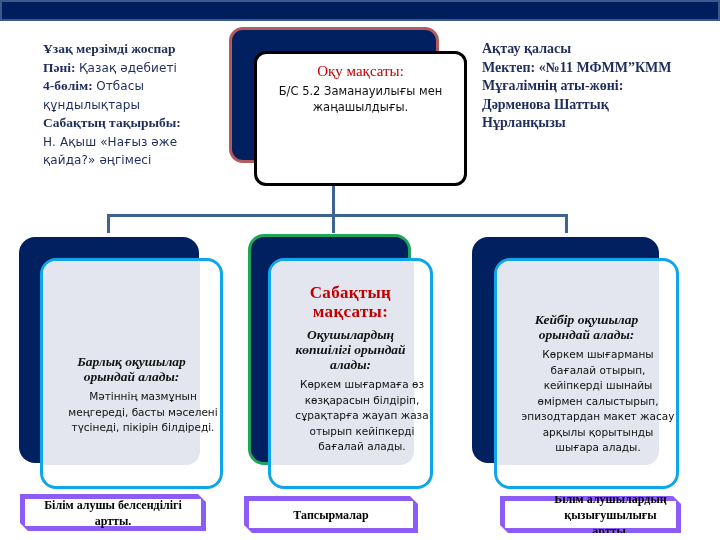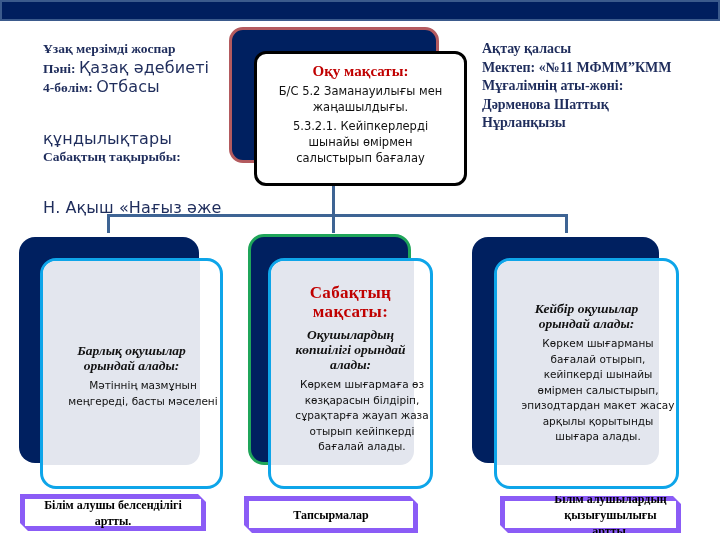--- a/index.html
+++ b/index.html
@@ -9,40 +9,40 @@
     .topbar {
       position: absolute; left: 0; top: 0; width: 720px; height: 21px;
       background: #001E5E; border: 2px solid #3B5A8C;
     }
 
     .info-left {
       position: absolute; left: 43px; top: 40px; width: 205px;
       color: #1F2D5C; font-size: 13.5px; line-height: 18.5px;
     }
     .info-left .b { font-weight: bold; font-family: "Liberation Serif", serif; }
-    .info-left .r { font-family: "DejaVu Sans", sans-serif; font-size: 16px; font-weight: normal; letter-spacing: 0.1px; margin-top: 32px; }
+    .info-left .r { font-family: "DejaVu Sans", sans-serif; font-size: 12px; font-weight: normal; letter-spacing: 0.1px; }
     .info-left .line { display: block; }
 
     .info-right {
       position: absolute; left: 482px; top: 40px; width: 235px;
       color: #1F2D5C; font-size: 14px; line-height: 18.5px; font-weight: bold;
     }
     .info-right .line { display: block; }
 
     .goal-back {
       position: absolute; left: 229px; top: 27px; width: 210px; height: 136px;
       background: #002060; border: 3px solid #B35A5E; border-radius: 14px;
     }
     .goal-front {
       position: absolute; left: 254px; top: 51px; width: 213px; height: 135px;
       background: #ffffff; border: 3px solid #000000; border-radius: 12px;
       text-align: center; padding-top: 9px;
     }
     .goal-title {
-      color: #C00000; font-weight: bold; font-size: 15px; font-family: "Liberation Serif", serif;
+      color: #C00000; font-weight: normal; font-size: 15px; font-family: "Liberation Serif", serif;
       margin-bottom: 3px;
     }
     .goal-text {
       font-family: "DejaVu Sans", sans-serif; font-size: 11.5px; line-height: 16px; color: #111;
       padding: 0 8px; margin-bottom: 3px;
     }
 
     .conn { position: absolute; background: #3E6494; }
 
     .card-back {
@@ -54,21 +54,21 @@
       overflow: hidden;
     }
     .card-front .tint {
       position: absolute; left: 0; top: 0; background: #E3E6EE; border-bottom-right-radius: 14px;
     }
     .card-content {
       position: absolute; left: 0; width: 100%; text-align: center; color: #111;
     }
     .card-head {
       font-family: "Liberation Serif", serif; font-style: italic; font-weight: bold;
-      font-size: 13.5px; line-height: 15px; color: #111;
+      font-size: 13.5px; line-height: 15px; color: #111; margin-top: 11px;
     }
     .card-title {
       font-family: "Liberation Serif", serif; font-weight: bold; color: #C00000;
       font-size: 17px; line-height: 19px; letter-spacing: 0.3px;
     }
     .card-body {
       font-family: "DejaVu Sans", sans-serif; font-size: 10.5px; line-height: 15.5px; color: #111;
       margin-top: 5px;
       padding-left: 23px;
     }
@@ -113,43 +113,39 @@
   <span class="line">Нұрланқызы</span>
 </div>
 
 <div class="goal-back"></div>
 <div class="goal-front">
   <div class="goal-title">Оқу мақсаты:</div>
   <div class="goal-text">
     <div>Б/С 5.2 Заманауилығы мен</div>
     <div>жаңашылдығы.</div>
   </div>
-  <div class="goal-text">
-    <div>5.3.2.1. Кейіпкерлерді</div>
-    <div>шынайы өмірмен</div>
-    <div>салыстырып бағалау</div>
-  </div>
 </div>
 
 <div class="conn" style="left:332px; top:186px; width:3px; height:47px;"></div>
 <div class="conn" style="left:107px; top:214px; width:461px; height:3px;"></div>
 <div class="conn" style="left:107px; top:214px; width:3px; height:19px;"></div>
 <div class="conn" style="left:565px; top:214px; width:3px; height:19px;"></div>
 
 <div class="card-back" style="left:19px; top:237px; width:180px; height:226px;"></div>
 <div class="card-front" style="left:40px; top:258px; width:183px; height:231px;">
   <div class="tint" style="width:157px; height:204px;"></div>
   <div class="card-content" style="top:82px;">
     <div class="card-head">
       <div>Барлық оқушылар</div>
       <div>орындай алады:</div>
     </div>
     <div class="card-body">
       <div>Мәтіннің мазмұнын</div>
       <div>меңгереді, басты мәселені</div>
+      <div>түсінеді, пікірін білдіреді.</div>
     </div>
   </div>
 </div>
 
 <div class="card-back green" style="left:248px; top:234px; width:163px; height:231px;"></div>
 <div class="card-front" style="left:268px; top:258px; width:165px; height:231px;">
   <div class="tint" style="width:143px; height:204px;"></div>
   <div class="card-content" style="top:22px;">
     <div class="card-title">
       <div>Сабақтың</div>

